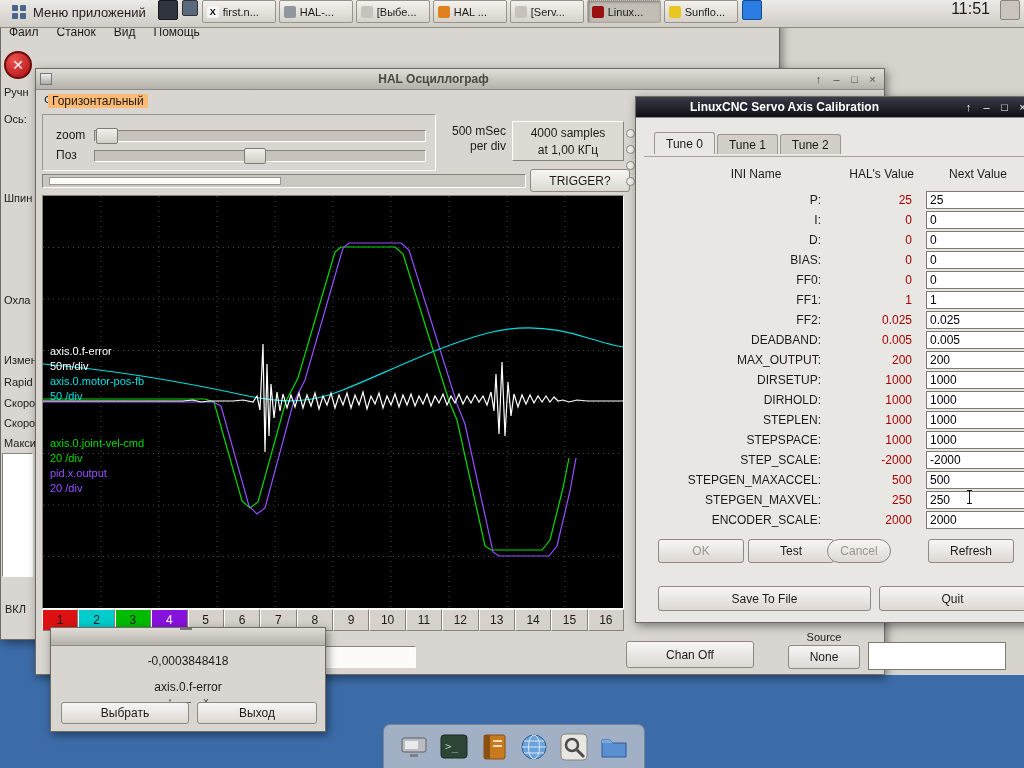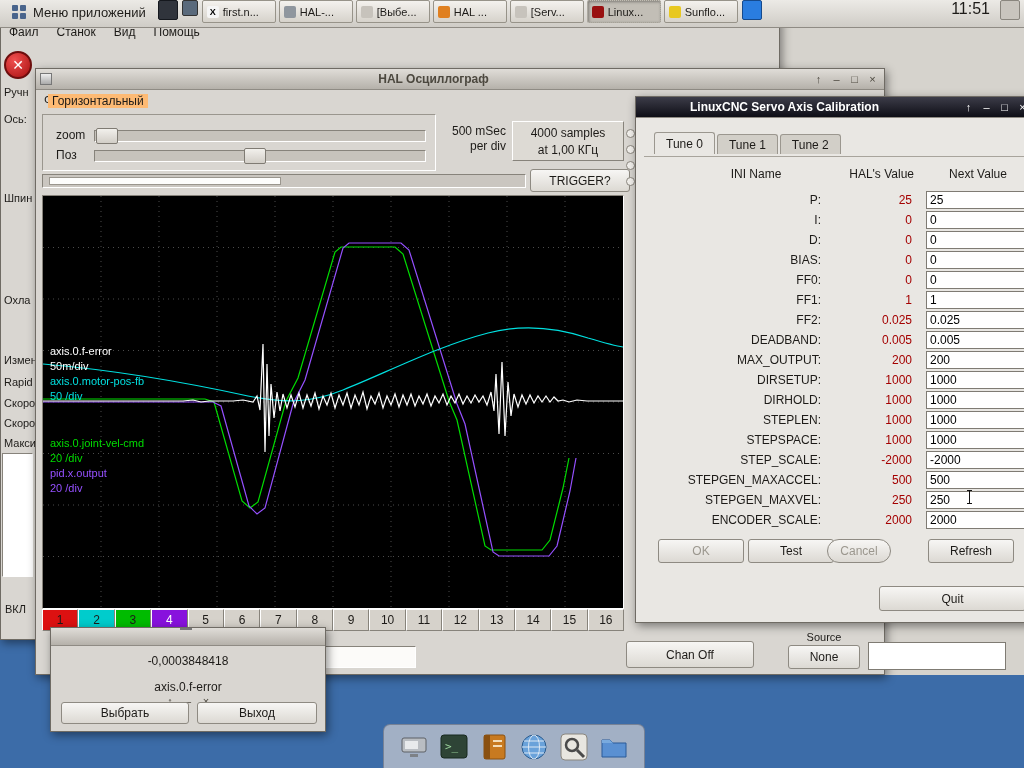--- a/index.html
+++ b/index.html
@@ -359,20 +359,21 @@
         <div class="crow">
           <div class="cname">ENCODER_SCALE:</div>
           <div class="chal">2000</div>
           <input class="entry centry" value="2000" style="">
         </div>
       </div>
     <div class="gbtn disabled" style="left:22px;top:442px;width:86px;">OK</div>
     <div class="gbtn" style="left:112px;top:442px;width:86px;">Test</div>
     <div class="gbtn disabled" style="left:191px;top:442px;width:64px;border-radius:12px;">Cancel</div>
     <div class="gbtn" style="left:292px;top:442px;width:86px;">Refresh</div>
+    <div class="gbtn" style="left:22px;top:489px;width:213px;height:25px;">Save To File</div>
     <div class="gbtn" style="left:243px;top:489px;width:147px;height:25px;">Quit</div>
   </div>
 
   <div class="window" id="meter-win">
     <div class="tbar">
       <span class="wicon"></span>
       <span class="ttl">HAL-метр</span>
       <span class="wbtns">
         <span class="wbtn">↑</span>
         <span class="wbtn">–</span>

